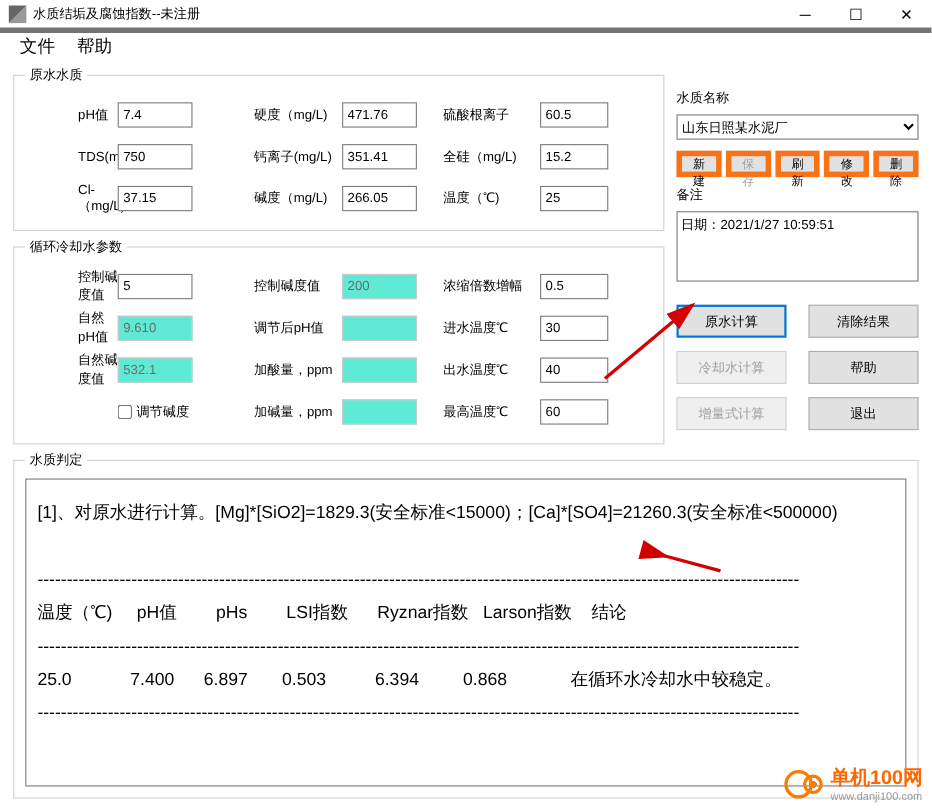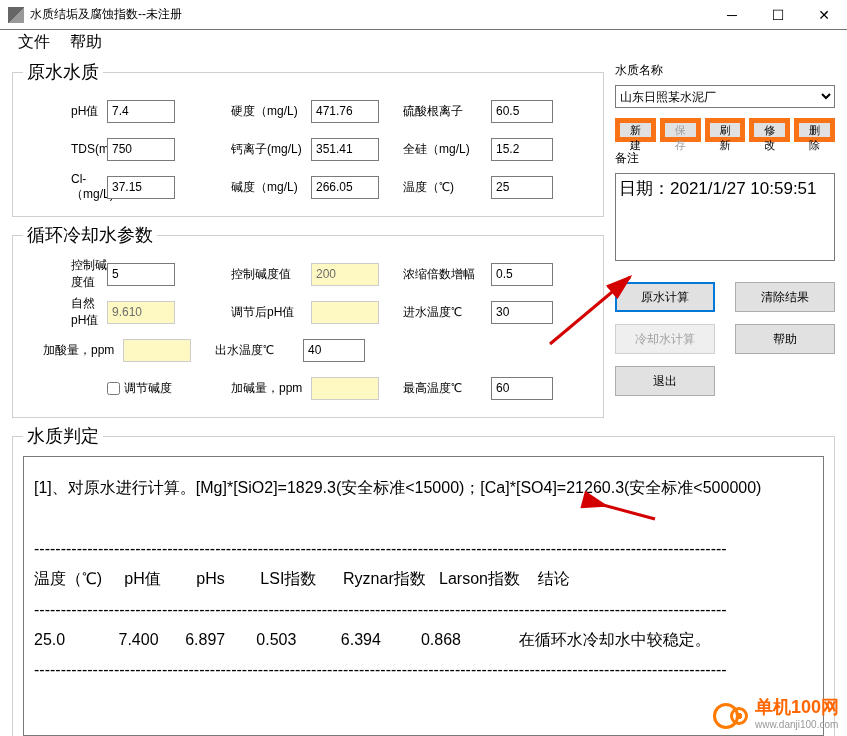--- a/index.html
+++ b/index.html
@@ -1,65 +1,65 @@
 <!DOCTYPE html>
 <html><head>
 <meta charset="utf-8">
 <style>
 * { box-sizing: border-box; margin: 0; padding: 0; }
 body { font-family: "Microsoft YaHei", "SimSun", sans-serif; font-size: 12px; background: #fff; width: 847px; height: 736px; overflow: hidden; position: relative; }
 
-.titlebar { height: 30px; background: #fff; display: flex; align-items: center; border-bottom: 1px solid #737373; }
+.titlebar { height: 30px; background: #fff; display: flex; align-items: center; border-bottom: 5px solid #737373; }
 .titlebar-icon { width: 16px; height: 16px; margin: 0 6px 0 8px; background: linear-gradient(135deg, #666 50%, #999 50%); }
 .titlebar-title { flex: 1; font-size: 12px; color: #000; }
 .titlebar-btns { display: flex; }
 .titlebar-btn { width: 46px; height: 30px; display: flex; align-items: center; justify-content: center; font-size: 14px; color: #000; }
 
 .menubar { height: 24px; display: flex; align-items: center; padding: 0 0 0 8px; background: #fff; }
 .menu-item { padding: 3px 10px; font-size: 16px; }
 
 .content { padding: 6px 12px; position: relative; }
 
 fieldset { border: 1px solid #d0d0d0; padding: 8px 10px 10px 10px; margin-bottom: 6px; }
-legend { font-size: 18px; padding: 0 4px; }
+legend { font-size: 12px; padding: 0 4px; }
 
 .form-row { display: flex; align-items: center; height: 38px; }
 .form-group { display: flex; align-items: center; }
 .lbl { display: inline-block; text-align: left; }
 .lbl.w1 { width: 84px; padding-left: 48px; }
 .lbl.w2 { width: 80px; margin-left: 20px; }
 .lbl.w3 { width: 88px; }
 input[type=text] { height: 23px; border: 1px solid #7a7a7a; padding: 0 4px; font-size: 12px; font-family: inherit; }
 input[type=text].w68 { width: 68px; }
 input[type=text].w62 { width: 62px; }
-input[type=text]:disabled { background: #fef9c3; color: #6d6d6d; border-color: #cccccc; }
+input[type=text]:disabled { background: #5eead4; color: #6d6d6d; border-color: #cccccc; }
 input[type=checkbox] { margin-right: 4px; }
 
 .left-col { width: 592px; float: left; }
-.right-col { width: 220px; float: right; }
+.right-col { width: 220px; float: right; margin-top: 19px; }
 
 .side-label { font-size: 12px; margin-bottom: 6px; margin-top: 2px; }
 select { width: 100%; height: 23px; border: 1px solid #7a7a7a; font-family: inherit; font-size: 12px; background: #fff; }
 
 .btn-row { display: flex; gap: 4px; margin: 10px 0 8px 0; }
 .btn-sm { background: #e1e1e1; border: 5px solid #f97316; height: 24px; padding: 0 8px; font-size: 11px; font-family: inherit; cursor: pointer; }
 .btn-sm:disabled { color: #a0a0a0; }
 
-textarea { width: 100%; border: 1px solid #7a7a7a; font-family: inherit; font-size: 17px; padding: 3px; resize: none; }
+textarea { width: 100%; border: 1px solid #7a7a7a; font-family: inherit; font-size: 12px; padding: 3px; resize: none; }
 
 .action-grid { display: grid; grid-template-columns: 1fr 1fr; gap: 12px 20px; margin-top: 18px; }
 .btn-lg { height: 30px; background: #e1e1e1; border: 1px solid #adadad; font-size: 12px; font-family: inherit; cursor: pointer; }
 .btn-lg.primary { border: 2px solid #0078d7; }
 .btn-lg:disabled { color: #a0a0a0; border-color: #d0d0d0; background: #efefef; }
 
 .results-fieldset { clear: both; position: relative; }
 .results-note { position: absolute; right: 14px; top: -2px; color: #a0a0a0; font-size: 12px; }
 .results-box { border: 1px solid #7a7a7a; background: #fff; height: 280px; padding: 16px 10px; font-size: 16px; white-space: pre; font-family: "Microsoft YaHei", sans-serif; overflow: auto; line-height: 1.9; }
 
-.watermark { position: absolute; right: 8px; bottom: 6px; display: flex; align-items: flex-end; gap: 6px; color: #ff6600; font-weight: bold; font-size: 18px; pointer-events: none; }
+.watermark { position: absolute; right: 8px; bottom: 6px; display: flex; align-items: center; gap: 6px; color: #ff6600; font-weight: bold; font-size: 18px; pointer-events: none; }
 .wm-icon { width: 36px; height: 28px; position: relative; }
 .wm-circle { position: absolute; border: 3px solid #ff7a00; border-radius: 50%; }
 .wm-c1 { width: 26px; height: 26px; left: 0; top: 1px; }
 .wm-c2 { width: 18px; height: 18px; left: 17px; top: 5px; background: radial-gradient(circle, #ff7a00 0 40%, transparent 41%); }
 .wm-sub { font-size: 10px; color: #999; display: block; font-weight: normal; }
 
 .arrow { position: absolute; pointer-events: none; }
 .arrow svg { overflow: visible; }
 </style>
 </head>
@@ -153,20 +153,24 @@
         <div class="form-group" style="width:192px">
           <span class="lbl w2">调节后pH值</span>
           <input type="text" class="w68" disabled="" value="" style="">
         </div>
         <div class="form-group">
           <span class="lbl w3">进水温度℃</span>
           <input type="text" class="w62" value="30" style="">
         </div>
       </div>
       <div class="form-row">
+        <div class="form-group" style="width:188px">
+          <span class="lbl w1">自然碱度值</span>
+          <input type="text" class="w68" disabled="" value="532.1" style="">
+        </div>
         <div class="form-group" style="width:192px">
           <span class="lbl w2">加酸量，ppm</span>
           <input type="text" class="w68" disabled="" value="" style="">
         </div>
         <div class="form-group">
           <span class="lbl w3">出水温度℃</span>
           <input type="text" class="w62" value="40" style="">
         </div>
       </div>
       <div class="form-row">
@@ -198,20 +202,21 @@
       <button class="btn-sm">修改</button>
       <button class="btn-sm">删除</button>
     </div>
     <div class="side-label">备注</div>
     <textarea rows="4" style="">日期：2021/1/27 10:59:51</textarea>
     <div class="action-grid">
       <button class="btn-lg primary">原水计算</button>
       <button class="btn-lg">清除结果</button>
       <button class="btn-lg" disabled="">冷却水计算</button>
       <button class="btn-lg">帮助</button>
+      <button class="btn-lg" disabled="">增量式计算</button>
       <button class="btn-lg">退出</button>
     </div>
   </div>
 
   <fieldset class="results-fieldset">
     <legend>水质判定</legend>
     <div class="results-box">[1]、对原水进行计算。[Mg]*[SiO2]=1829.3(安全标准&lt;15000)；[Ca]*[SO4]=21260.3(安全标准&lt;500000)
 
 ----------------------------------------------------------------------------------------------------------------------------------
 温度（℃)     pH值        pHs        LSI指数      Ryznar指数   Larson指数    结论

